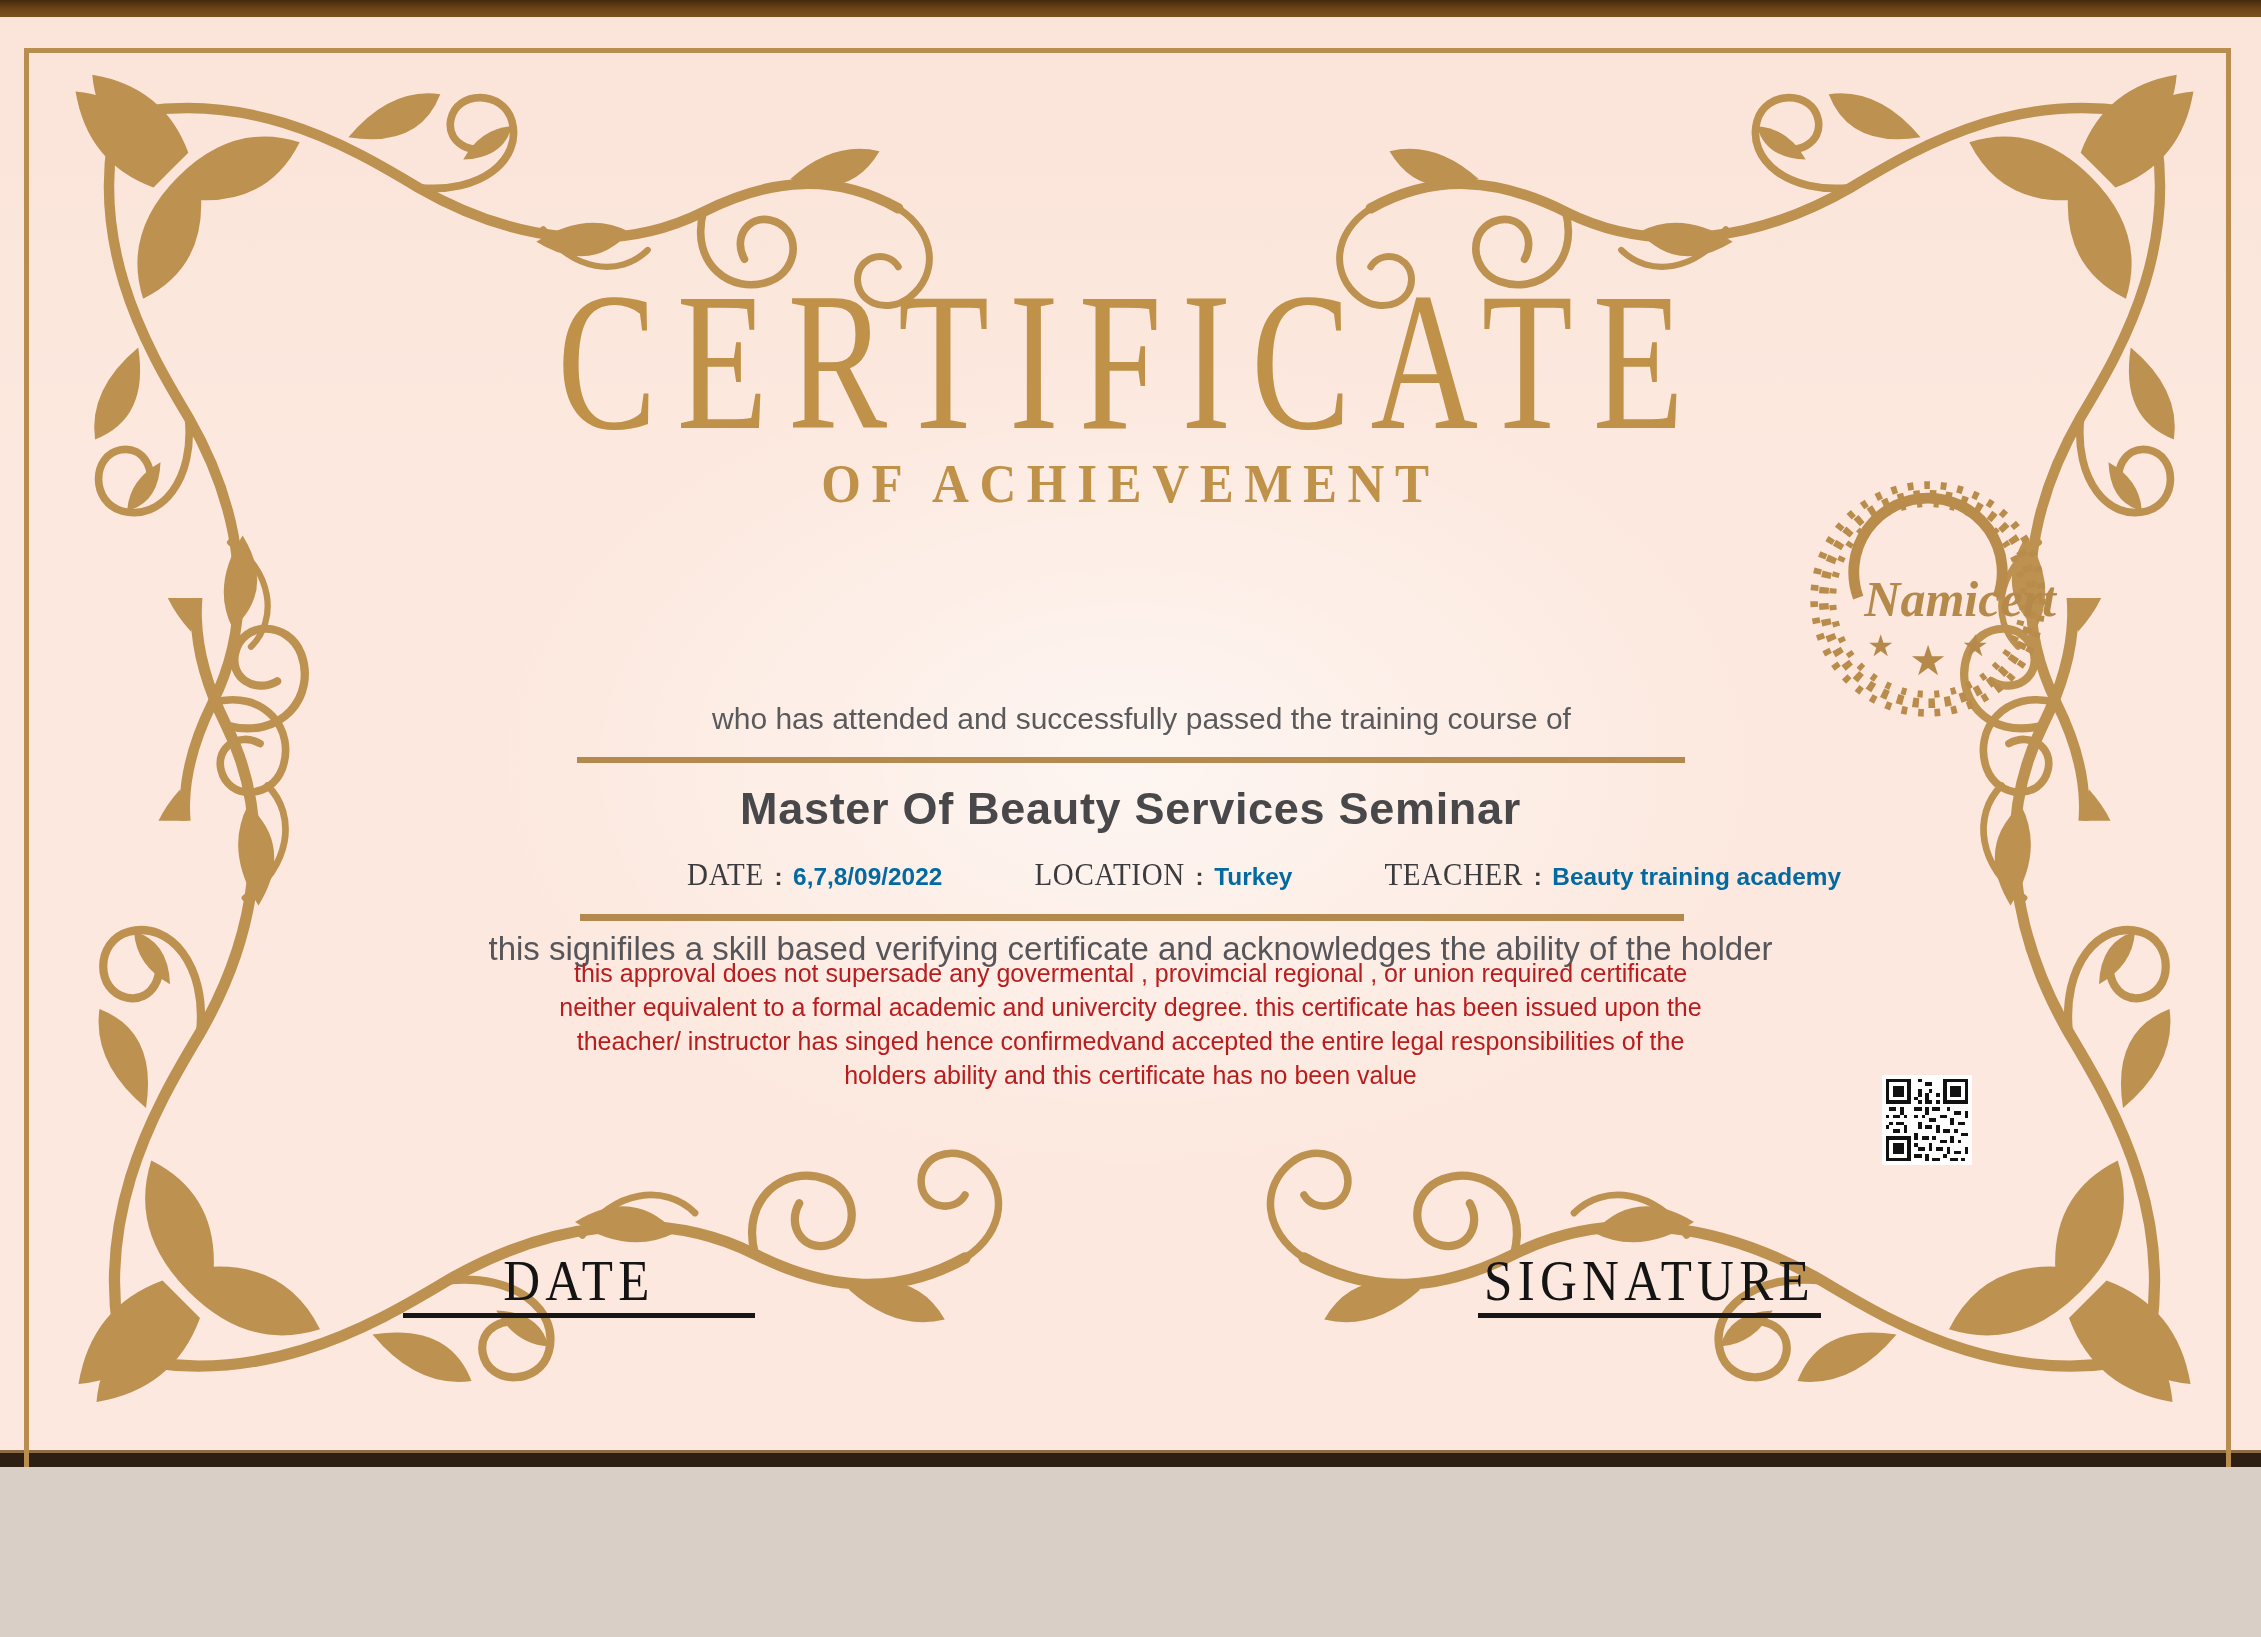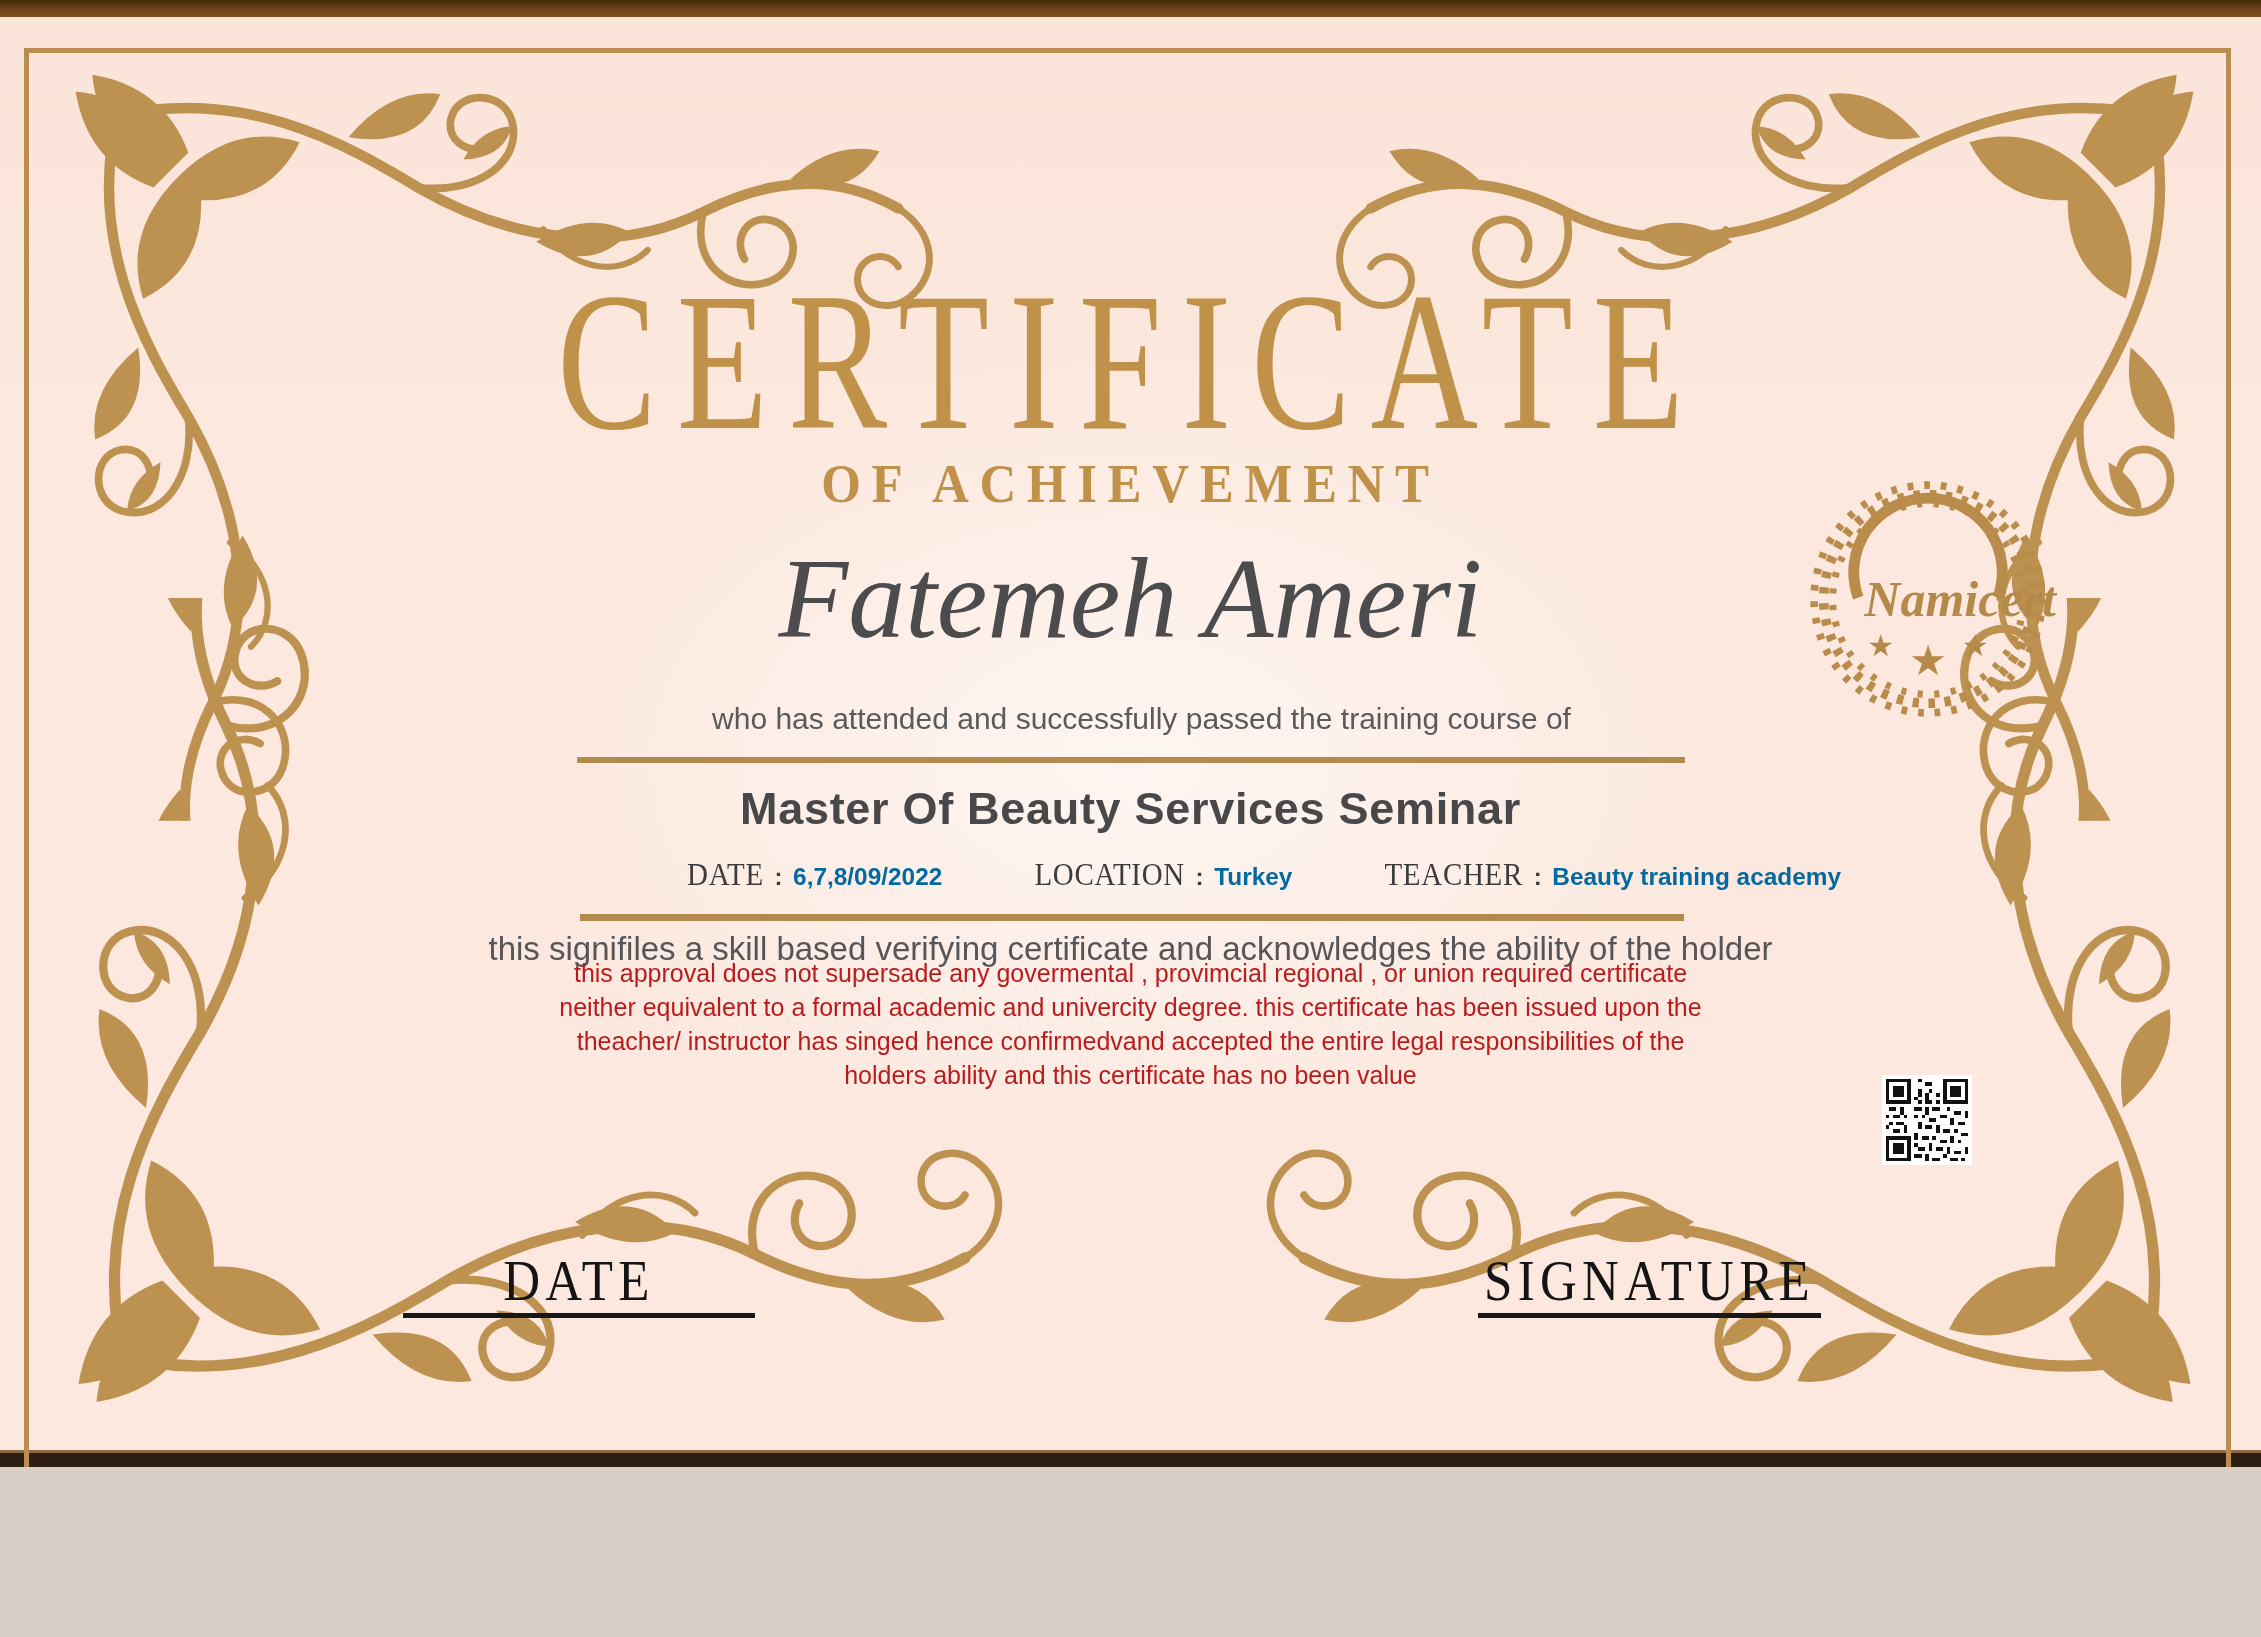--- a/index.html
+++ b/index.html
@@ -112,21 +112,20 @@
     </svg>
   <svg class="ornament orn-bl" viewBox="0 0 1560 1250" width="1030" height="825">
       <use href="#flourish"></use>
     </svg>
   <svg class="ornament orn-br" viewBox="0 0 1560 1250" width="1030" height="825">
       <use href="#flourish"></use>
     </svg>
 
   <div class="center title">CERTIFICATE</div>
   <div class="center subtitle">OF ACHIEVEMENT</div>
-  <div class="center recipient">Fatemeh Ameri</div>
   <div class="center attended">who has attended and successfully passed the training course of</div>
 
   <div class="rule rule1"></div>
   <div class="center course">Master Of Beauty Services Seminar</div>
 
   <div class="meta">
     <div class="meta-item">
       <span class="meta-label">DATE</span>
       <span class="meta-colon">:</span>
       <span class="meta-value">6,7,8/09/2022</span>

